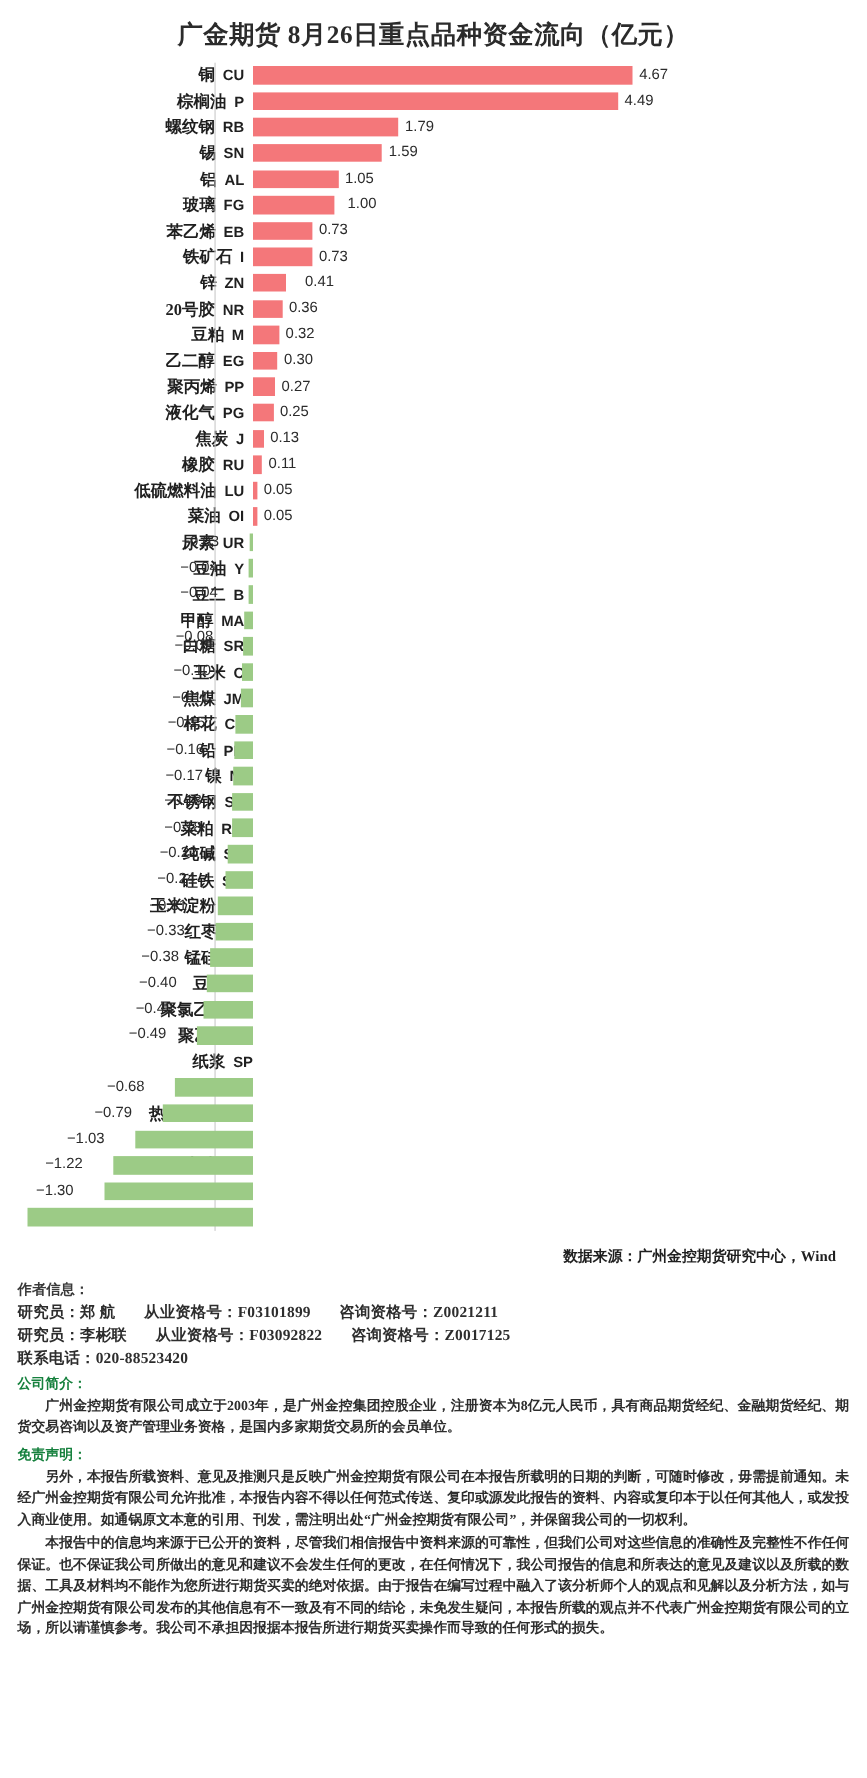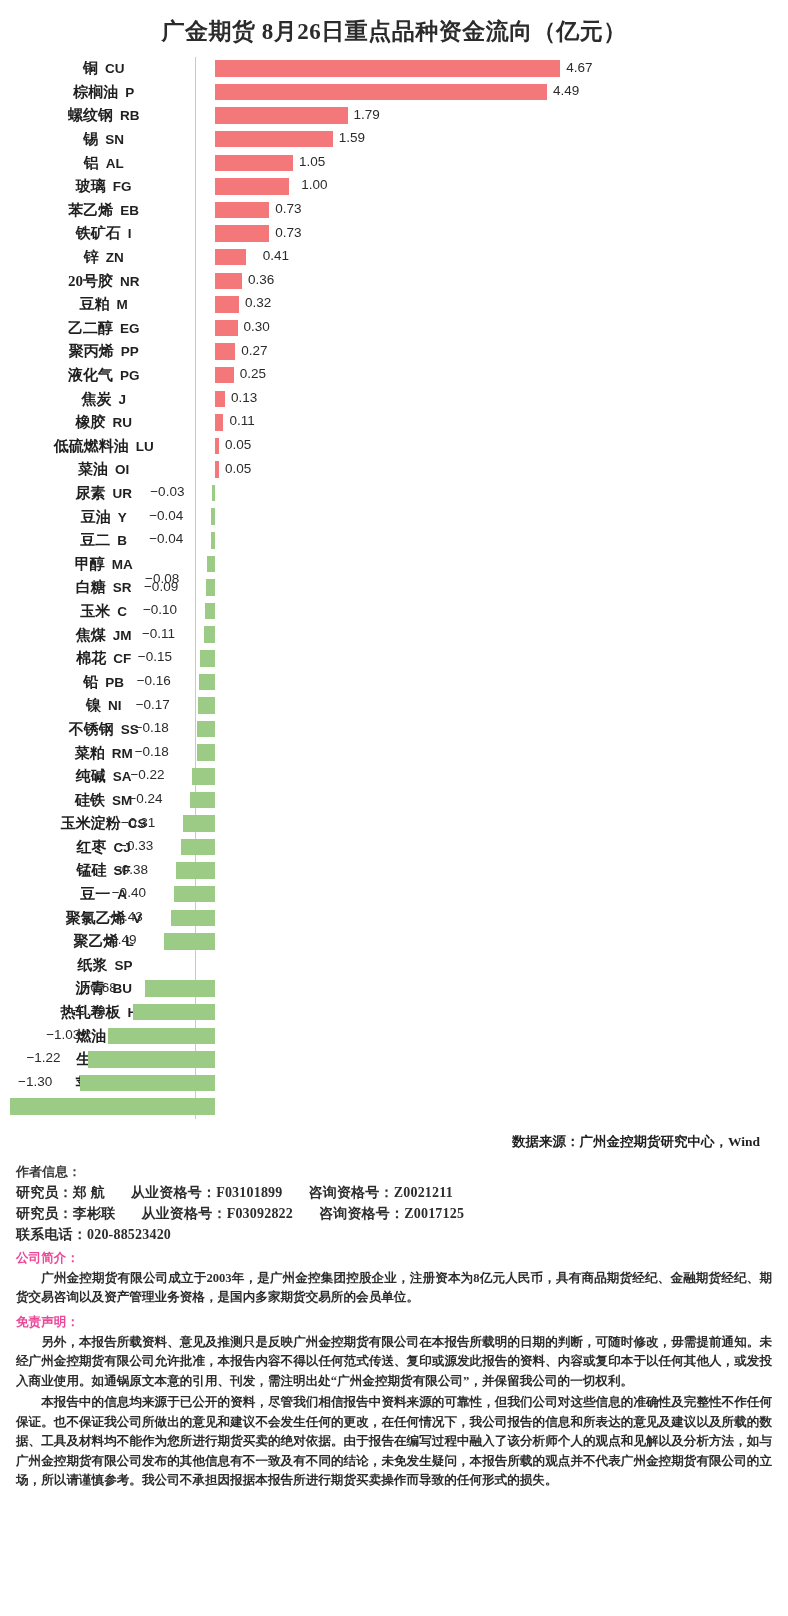--- a/index.html
+++ b/index.html
@@ -29,27 +29,28 @@
     position: relative;
     width: 788px;
   }
   .row {
     display: flex;
     align-items: center;
     height: 23.6px;
   }
   .label-cell {
     width: 218px;
-    text-align: center;
+    text-align: right;
     padding-right: 8px;
     font-family: "Liberation Serif", serif;
     font-weight: bold;
     font-size: 15px;
     color: #1f1f1f;
     white-space: nowrap;
+    margin-left: 20px;
   }
   .label-cell .code {
     font-family: "Liberation Sans", sans-serif;
     font-size: 13.5px;
     font-weight: bold;
     margin-left: 7px;
     color: #1f1f1f;
   }
   .bar-cell {
     position: relative;
@@ -117,21 +118,21 @@
     color: #2d2d2d;
     text-align: justify;
     margin-top: 2px;
     font-weight: bold;
   }
   .f-para.indent { text-indent: 2em; }
   .f-small-head {
     font-family: "Liberation Serif", serif;
     font-weight: bold;
     font-size: 12.6px;
-    color: #ec4899;
+    color: #15803d;
     margin-top: 6px;
   }
 </style>
 </head>
 <body>
 
 <div class="page">
 
   <div class="chart-title">广金期货 8月26日重点品种资金流向（亿元）</div>
 

